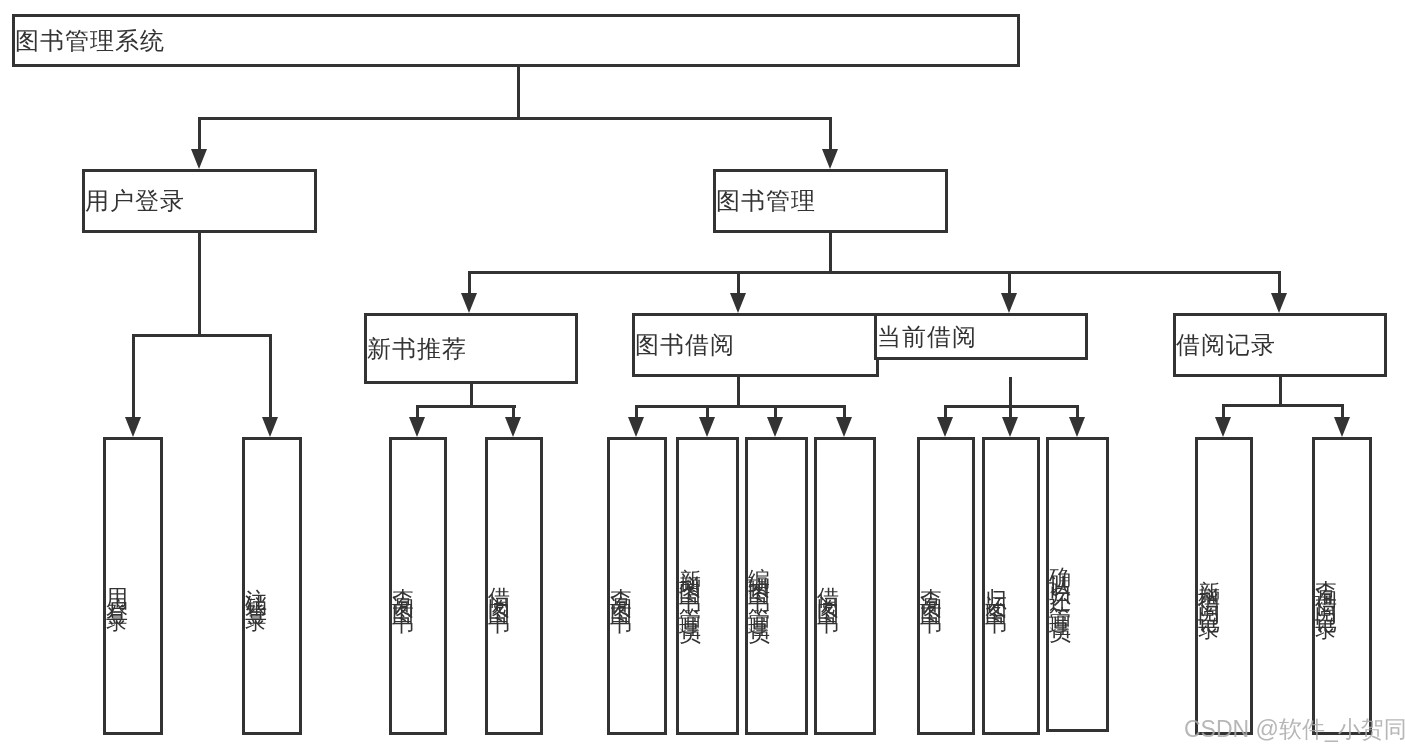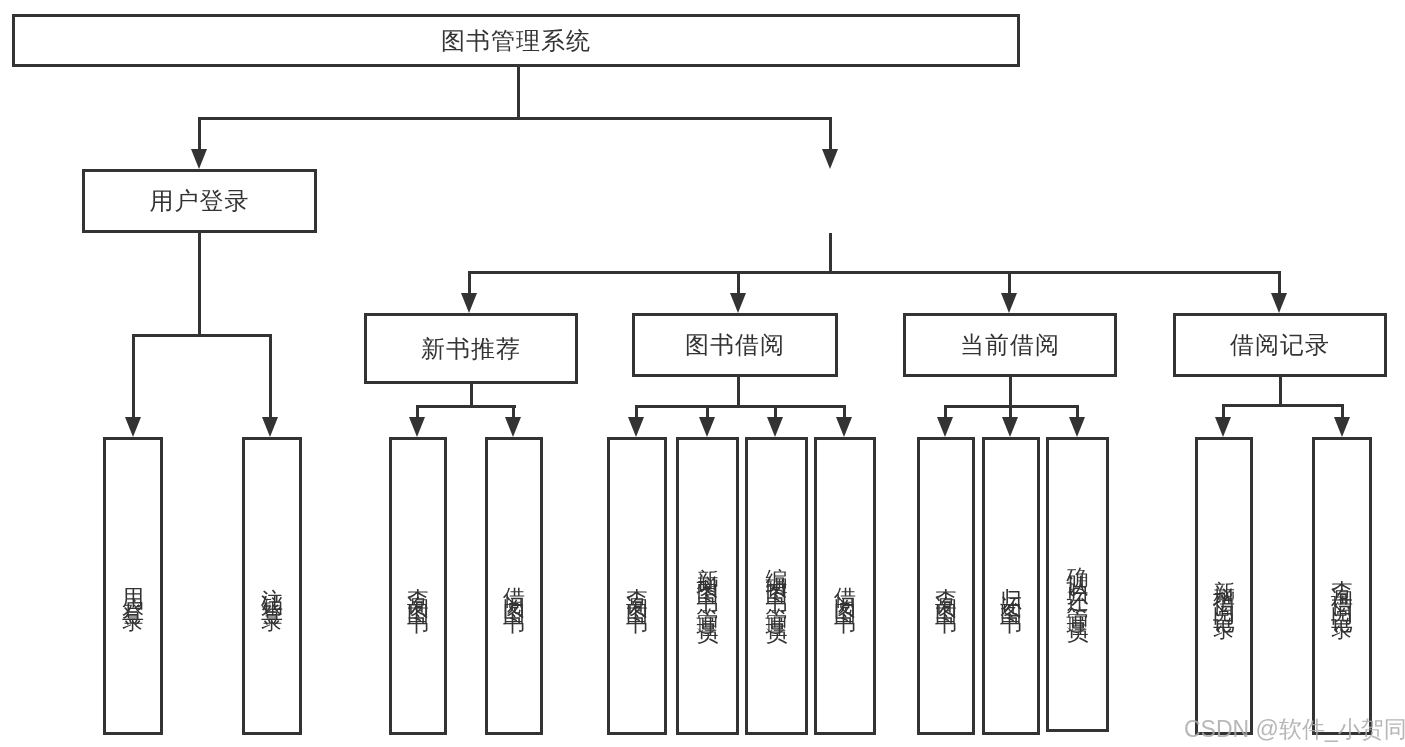--- a/index.html
+++ b/index.html
@@ -11,21 +11,21 @@
     overflow: hidden;
     font-family: "Liberation Sans", "DejaVu Sans", sans-serif;
   }
   .box {
     position: absolute;
     box-sizing: border-box;
     border: 3px solid #333333;
     background: #ffffff;
     display: flex;
     align-items: center;
-    justify-content: center;
+    justify-content: flex-start;
     color: #333333;
   }
   .hlabel {
     font-size: 24px;
     letter-spacing: 1px;
     white-space: nowrap;
   }
   .vtext {
     writing-mode: vertical-rl;
     text-orientation: mixed;
@@ -121,28 +121,31 @@
   <div class="line" style="left:1341px;top:404px;width:3px;height:13px"></div>
   <div class="ahead" style="left:1334px;top:417px"></div>
 
   <div class="box" style="left:12px;top:14px;width:1008px;height:53px">
     <span class="hlabel">图书管理系统</span>
   </div>
 
   <div class="box" style="left:82px;top:169px;width:235px;height:64px">
     <span class="hlabel">用户登录</span>
   </div>
+  <div class="box" style="left:713px;top:169px;width:235px;height:64px">
+    <span class="hlabel">图书管理</span>
+  </div>
 
   <div class="box" style="left:364px;top:313px;width:214px;height:71px">
     <span class="hlabel">新书推荐</span>
   </div>
-  <div class="box" style="left:632px;top:313px;width:206px;height:64px">
+  <div class="box" style="left:632px;top:313px;width:247px;height:64px">
     <span class="hlabel">图书借阅</span>
   </div>
-  <div class="box" style="left:903px;top:313px;width:214px;height:64px">
+  <div class="box" style="left:874px;top:313px;width:214px;height:47px">
     <span class="hlabel">当前借阅</span>
   </div>
   <div class="box" style="left:1173px;top:313px;width:214px;height:64px">
     <span class="hlabel">借阅记录</span>
   </div>
 
   <div class="box" style="left:103px;top:437px;width:60px;height:298px">
     <span class="vtext">用户登录</span>
   </div>
   <div class="box" style="left:242px;top:437px;width:60px;height:298px">

